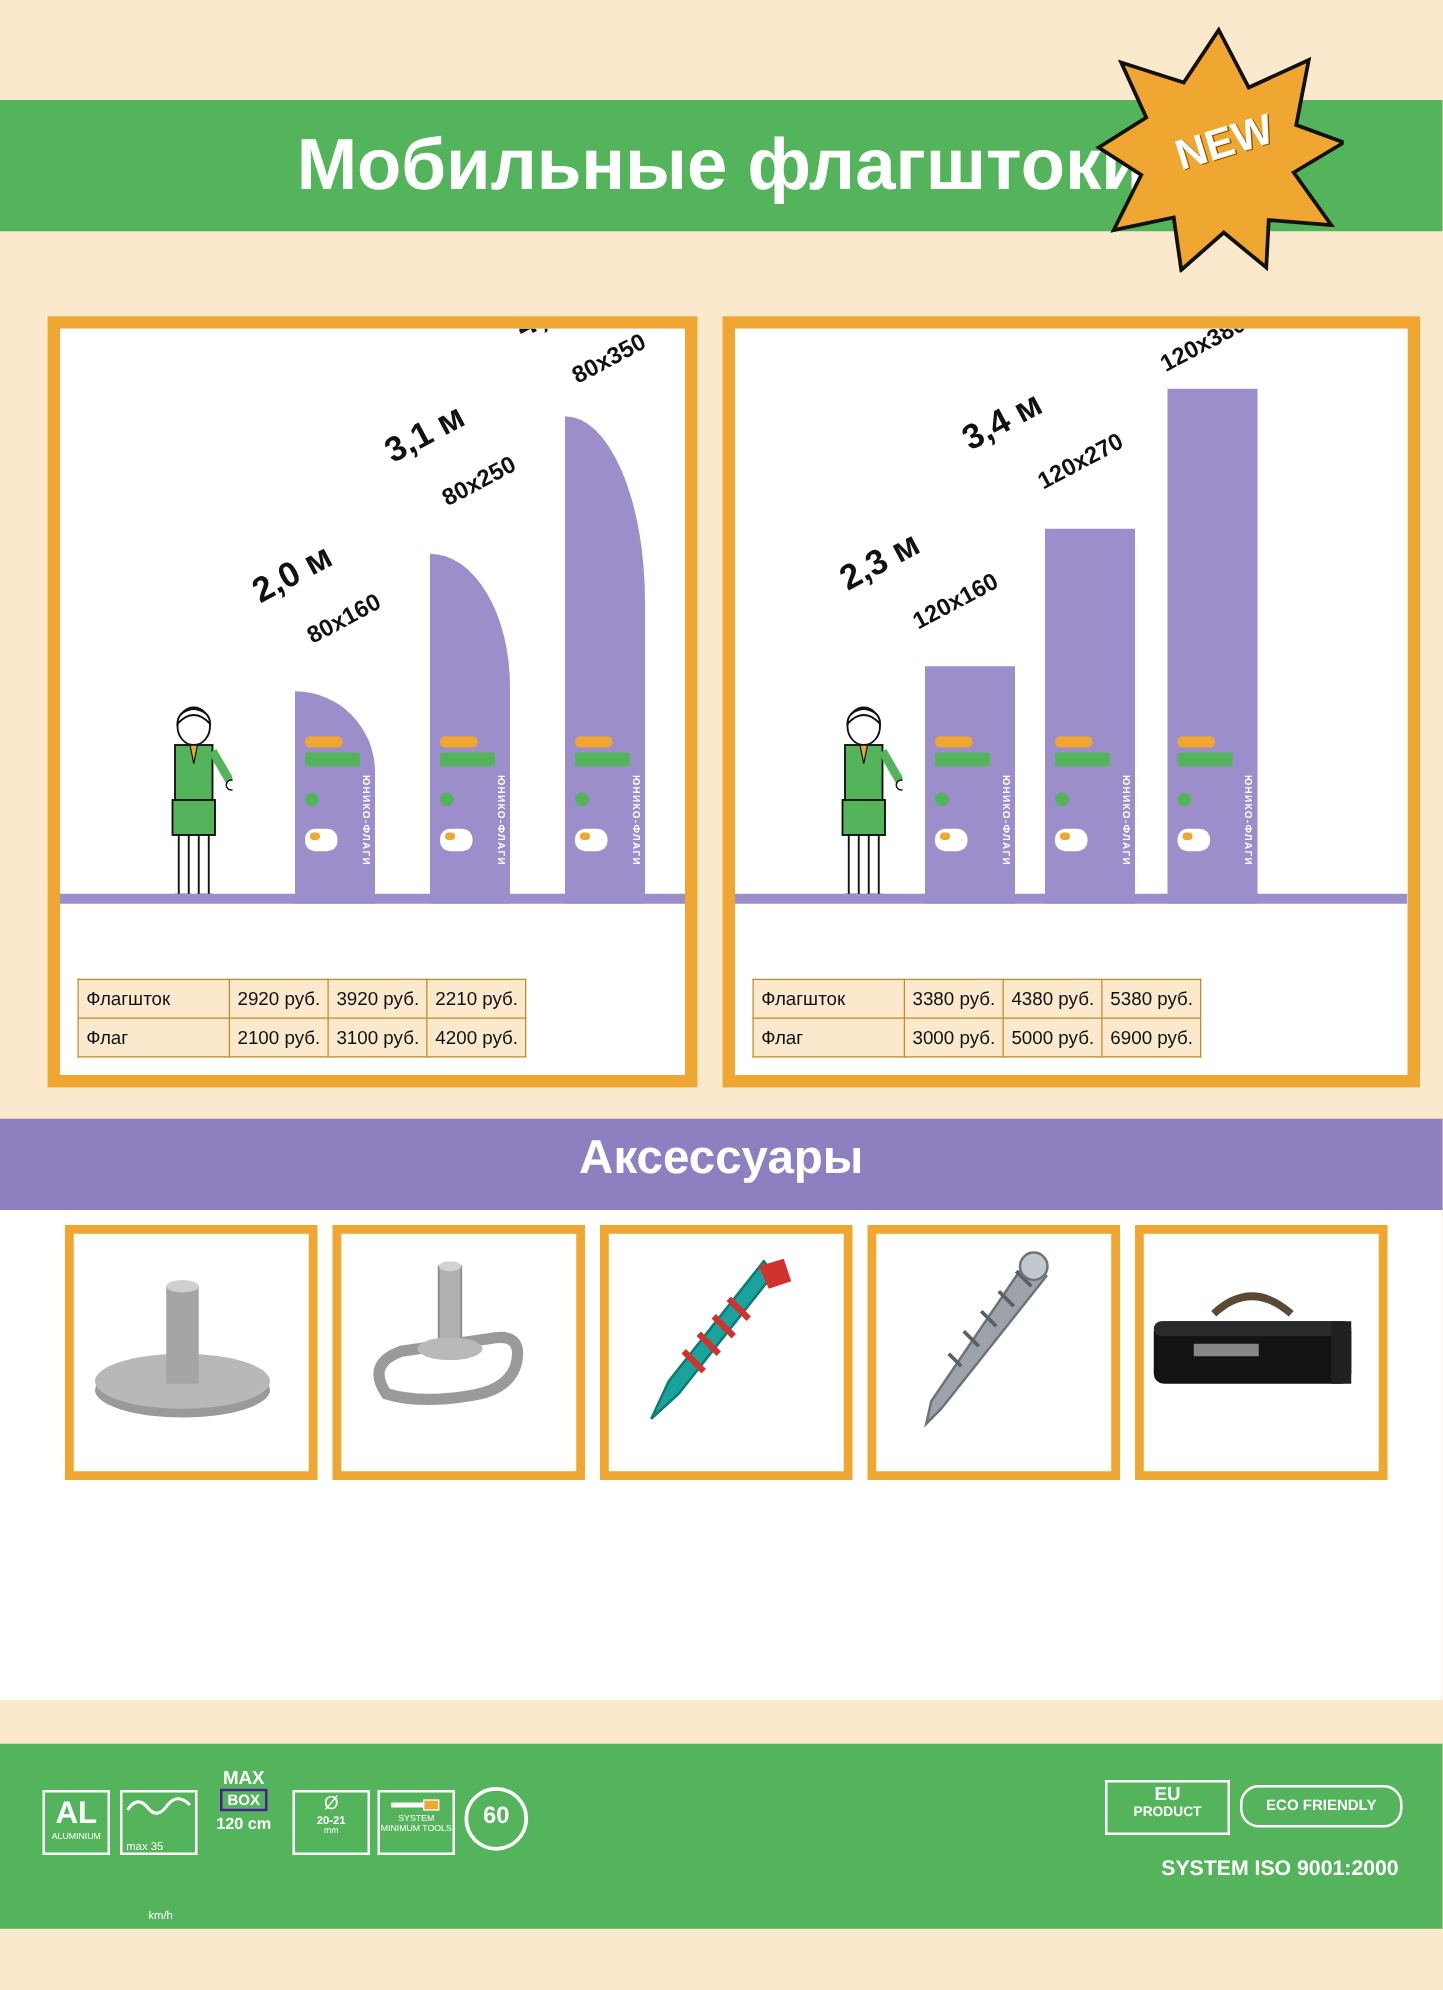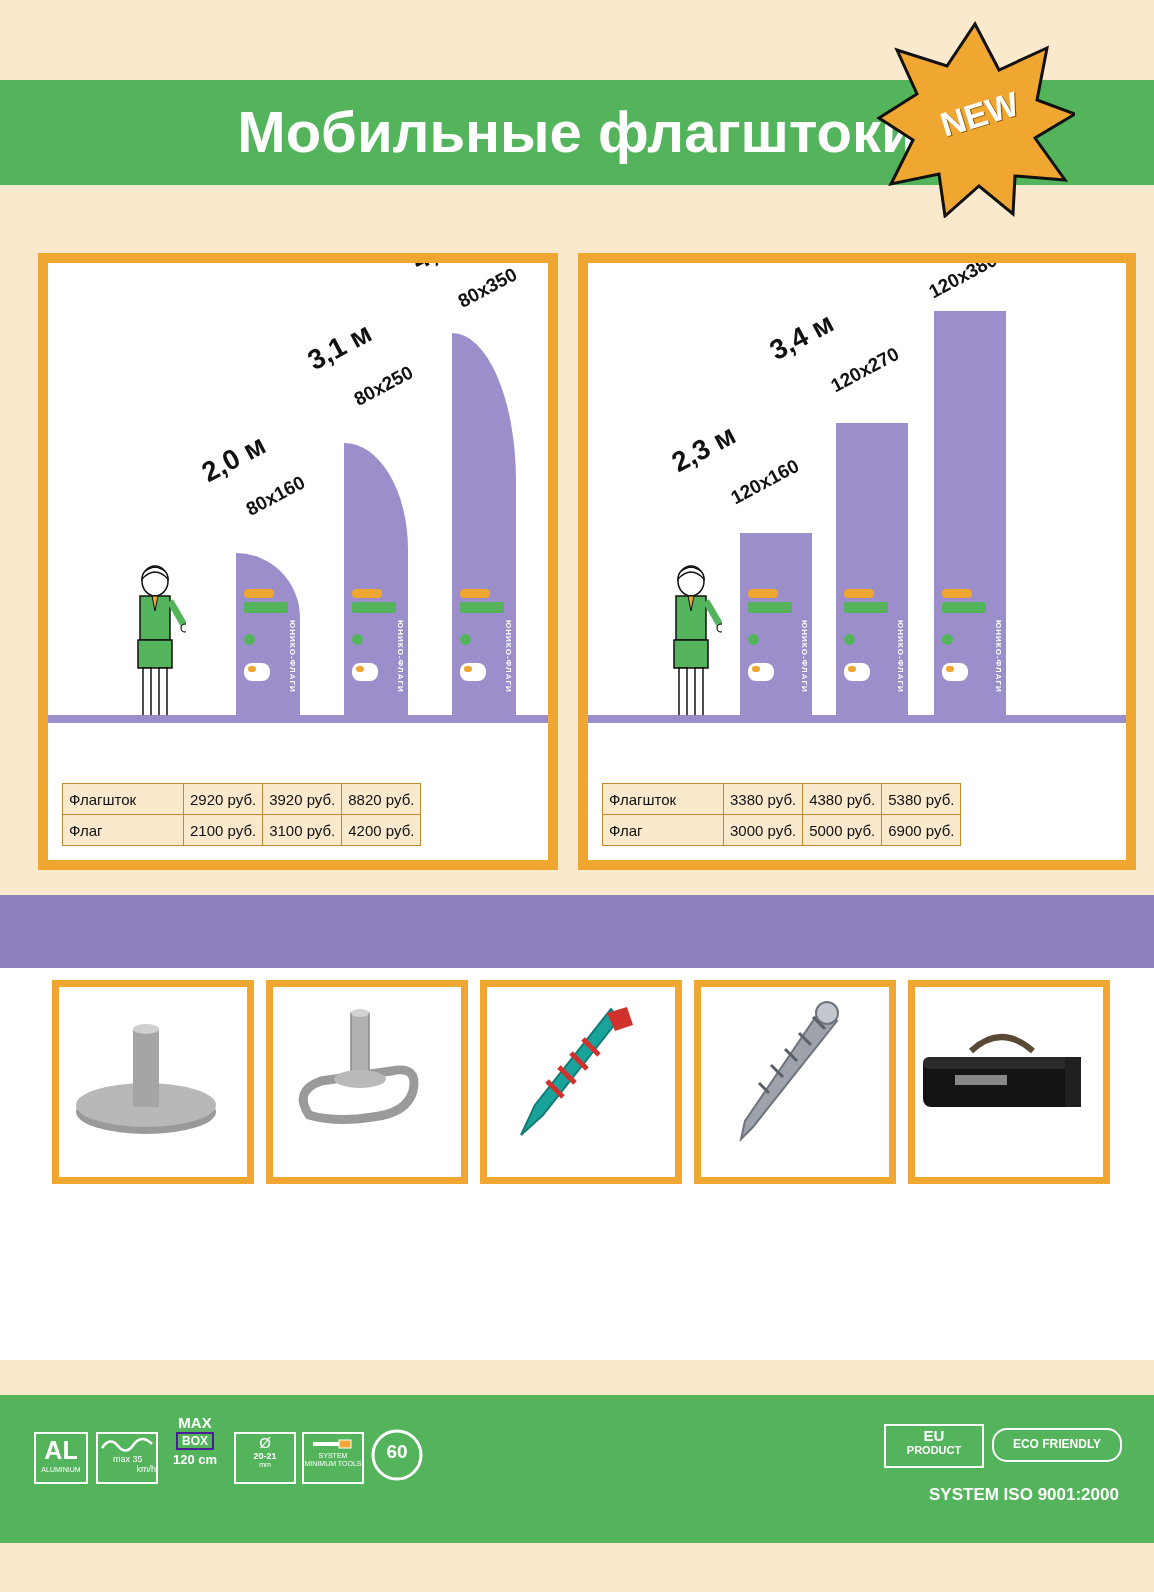--- a/index.html
+++ b/index.html
@@ -230,21 +230,21 @@
 
       <div class="caption-bar">Флагшток „крыло“</div>
     </div>
 
     <table class="ptable">
       <tbody>
           <tr>
         <td class="rowhead">Флагшток</td>
         <td class="val">2920 руб.</td>
         <td class="val">3920 руб.</td>
-        <td class="val">8820 руб.</td>
+        <td class="val">2210 руб.</td>
       </tr>
       <tr>
         <td class="rowhead">Флаг</td>
         <td class="val">2100 руб.</td>
         <td class="val">3100 руб.</td>
         <td class="val">4200 руб.</td>
       </tr>
     </tbody>
       </table>
   </div>
@@ -316,20 +316,21 @@
         <td class="rowhead">Флаг</td>
         <td class="val">3000 руб.</td>
         <td class="val">5000 руб.</td>
         <td class="val">6900 руб.</td>
       </tr>
     </tbody>
       </table>
   </div>
 
   <div class="acc-band"></div>
+  <div class="acc-title">Аксессуары</div>
   <div class="acc-white"></div>
 
   <div class="acc-box" style="left:52px;">
     <div class="inner">
       <svg width="174" height="176" viewBox="0 0 174 176">
         <ellipse cx="87" cy="125" rx="70" ry="22" fill="#9a9a9a"></ellipse>
         <ellipse cx="87" cy="118" rx="70" ry="22" fill="#b8b8b8"></ellipse>
         <rect x="74" y="42" width="26" height="78" fill="#a5a5a5"></rect>
         <ellipse cx="87" cy="42" rx="13" ry="5" fill="#cfcfcf"></ellipse>
       </svg>
@@ -388,22 +389,22 @@
 
   <div class="fbox" style="left:34px;top:1432px;width:50px;height:48px;">
     <div style="font-size:25px;font-weight:bold;line-height:32px;">AL</div>
     <div class="tiny">ALUMINIUM</div>
   </div>
 
   <div class="fbox" style="left:96px;top:1432px;width:58px;height:48px;">
     <svg width="54" height="18" viewBox="0 0 54 18" style="display:block;margin:2px auto 0">
       <path d="M2 12 Q10 0 18 10 Q26 20 34 8 Q42 -2 52 8" fill="none" stroke="#ffffff" stroke-width="2.5"></path>
     </svg>
-    <div class="small" style="text-align:left;padding-left:15px;">max 35</div>
-    <div class="small" style="text-align:right;padding-left:3px;">km/h</div>
+    <div class="small" style="text-align:left;padding-left:3px;margin-top:18px;">max 35</div>
+    <div class="small" style="text-align:center;padding-left:3px;margin-top:45px;">km/h</div>
   </div>
 
   <div class="fbox" style="left:164px;top:1414px;width:62px;height:66px;border:none;">
     <div style="font-size:15px;font-weight:bold;">MAX</div>
     <div style="font-size:12px;font-weight:bold;border:2px solid #4c1d95;display:inline-block;padding:0 4px;">BOX</div>
     <div style="font-size:13px;font-weight:bold;margin-top:2px;">120 cm</div>
   </div>
 
   <div class="fbox" style="left:234px;top:1432px;width:58px;height:48px;">
     <div style="font-size:15px;">Ø</div>

